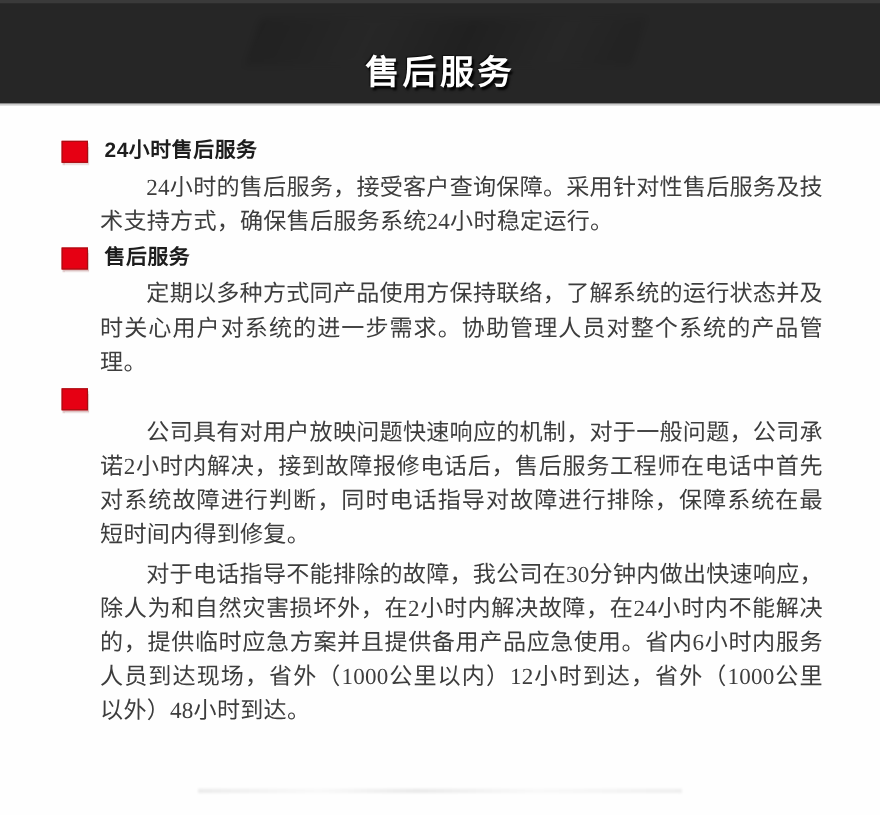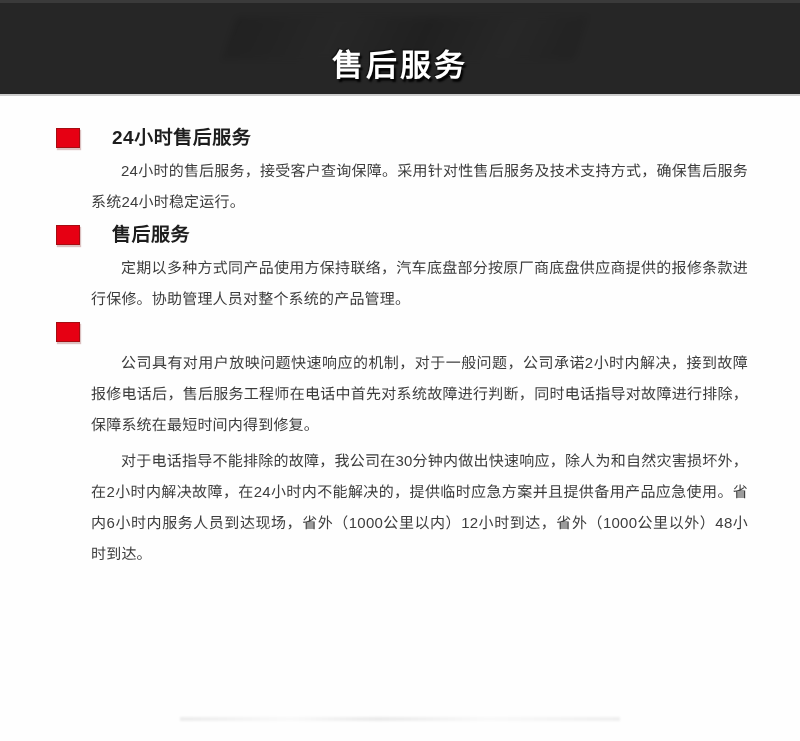--- a/index.html
+++ b/index.html
@@ -52,21 +52,21 @@
   
   .content {
     padding: 32px 52px 0 56px;
   }
   .service-section {
     margin-bottom: 6px;
   }
   .heading-row {
     display: flex;
     align-items: flex-start;
-    gap: 32px;
+    gap: 15px;
     margin-bottom: 4px;
   }
   .bullet {
     flex: 0 0 auto;
     width: 24px;
     height: 20px;
     margin-top: 2px;
     background: var(--bullet-red, #e60013);
     border: 1px solid var(--bullet-border, #a50d12);
     box-sizing: border-box;
@@ -75,26 +75,27 @@
   .section-heading {
     margin: 0;
     font-size: 19px;
     line-height: 24px;
     font-weight: bold;
     color: var(--heading-text, #1d1d1d);
     letter-spacing: 0.5px;
   }
   .para {
     margin: 5px 0 0 35px;
-    font-size: 15px;
+    font-size: 21px;
     line-height: 31px;
     color: var(--body-text, #3d3d3d);
     text-align: justify;
     text-indent: 2em;
     letter-spacing: 0.2px;
+    font-family: Liberation Serif, serif;
   }
   
   .bottom-artifact {
     position: absolute;
     left: 180px;
     top: 717px;
     width: 440px;
     height: 4px;
     background: linear-gradient(90deg,
       rgba(0,0,0,0.07), rgba(0,0,0,0.02) 25%,
@@ -118,21 +119,21 @@
       <h2 class="section-heading">24小时售后服务</h2>
     </div>
   <p class="para">24小时的售后服务，接受客户查询保障。采用针对性售后服务及技术支持方式，确保售后服务系统24小时稳定运行。</p>
     </section>
 
   <section class="service-section">
     <div class="heading-row">
       <span class="bullet"></span>
       <h2 class="section-heading">售后服务</h2>
     </div>
-  <p class="para">定期以多种方式同产品使用方保持联络，汽车底盘部分按原厂商底盘供应商提供的报修条款进行保修。协助管理人员对整个系统的产品管理。</p>
+  <p class="para">定期以多种方式同产品使用方保持联络，了解系统的运行状态并及时关心用户对系统的进一步需求。协助管理人员对整个系统的产品管理。</p>
     </section>
 
   <section class="service-section">
     <div class="heading-row">
       <span class="bullet"></span>
     </div>
   <p class="para">公司具有对用户放映问题快速响应的机制，对于一般问题，公司承诺2小时内解决，接到故障报修电话后，售后服务工程师在电话中首先对系统故障进行判断，同时电话指导对故障进行排除，保障系统在最短时间内得到修复。</p>
       <p class="para">对于电话指导不能排除的故障，我公司在30分钟内做出快速响应，除人为和自然灾害损坏外，在2小时内解决故障，在24小时内不能解决的，提供临时应急方案并且提供备用产品应急使用。省内6小时内服务人员到达现场，省外（1000公里以内）12小时到达，省外（1000公里以外）48小时到达。</p>
     </section>
 

